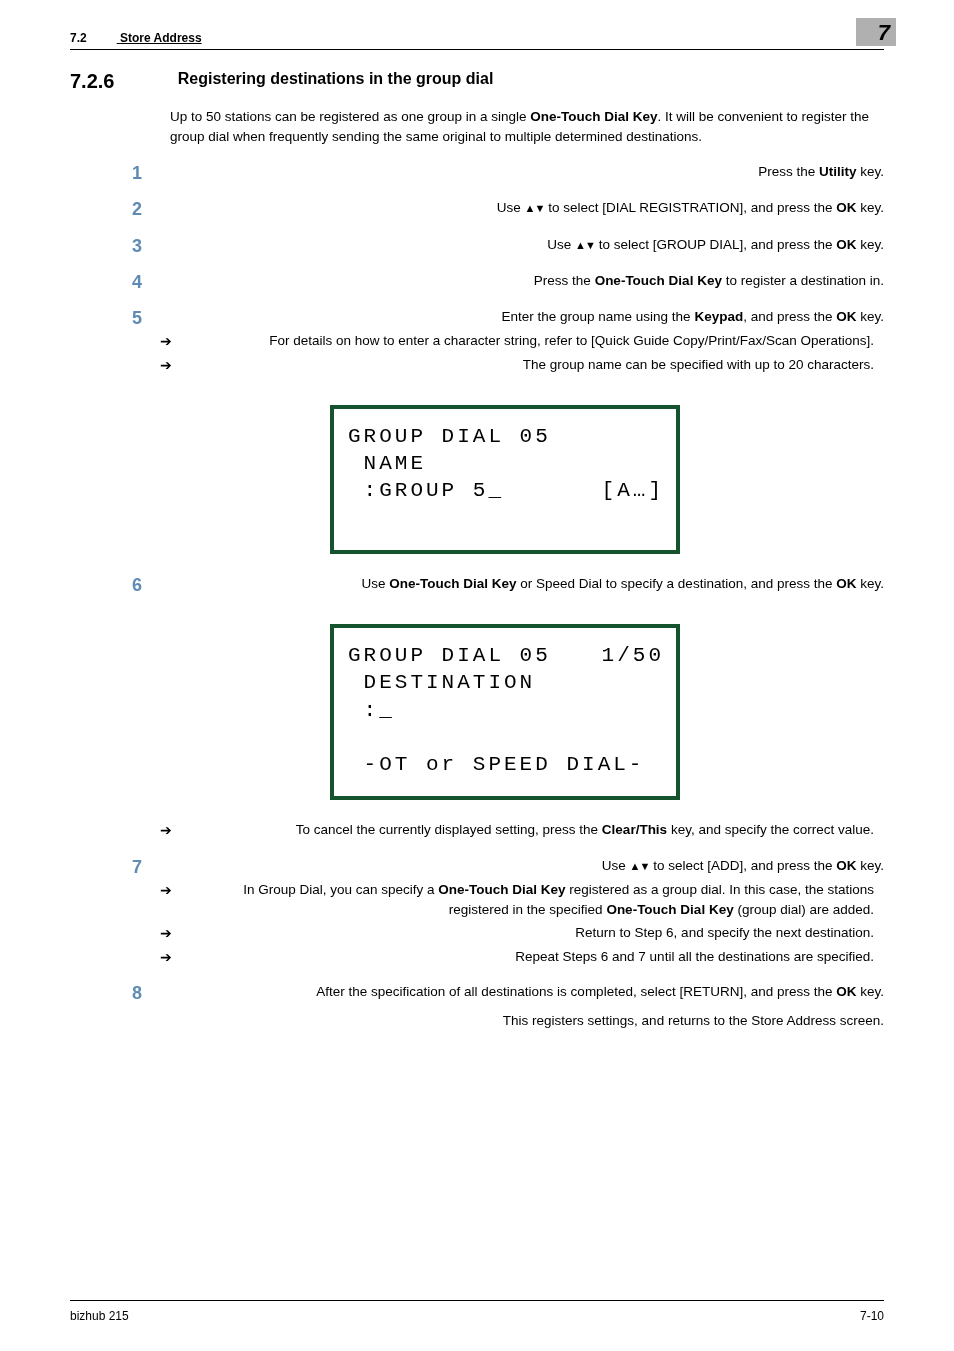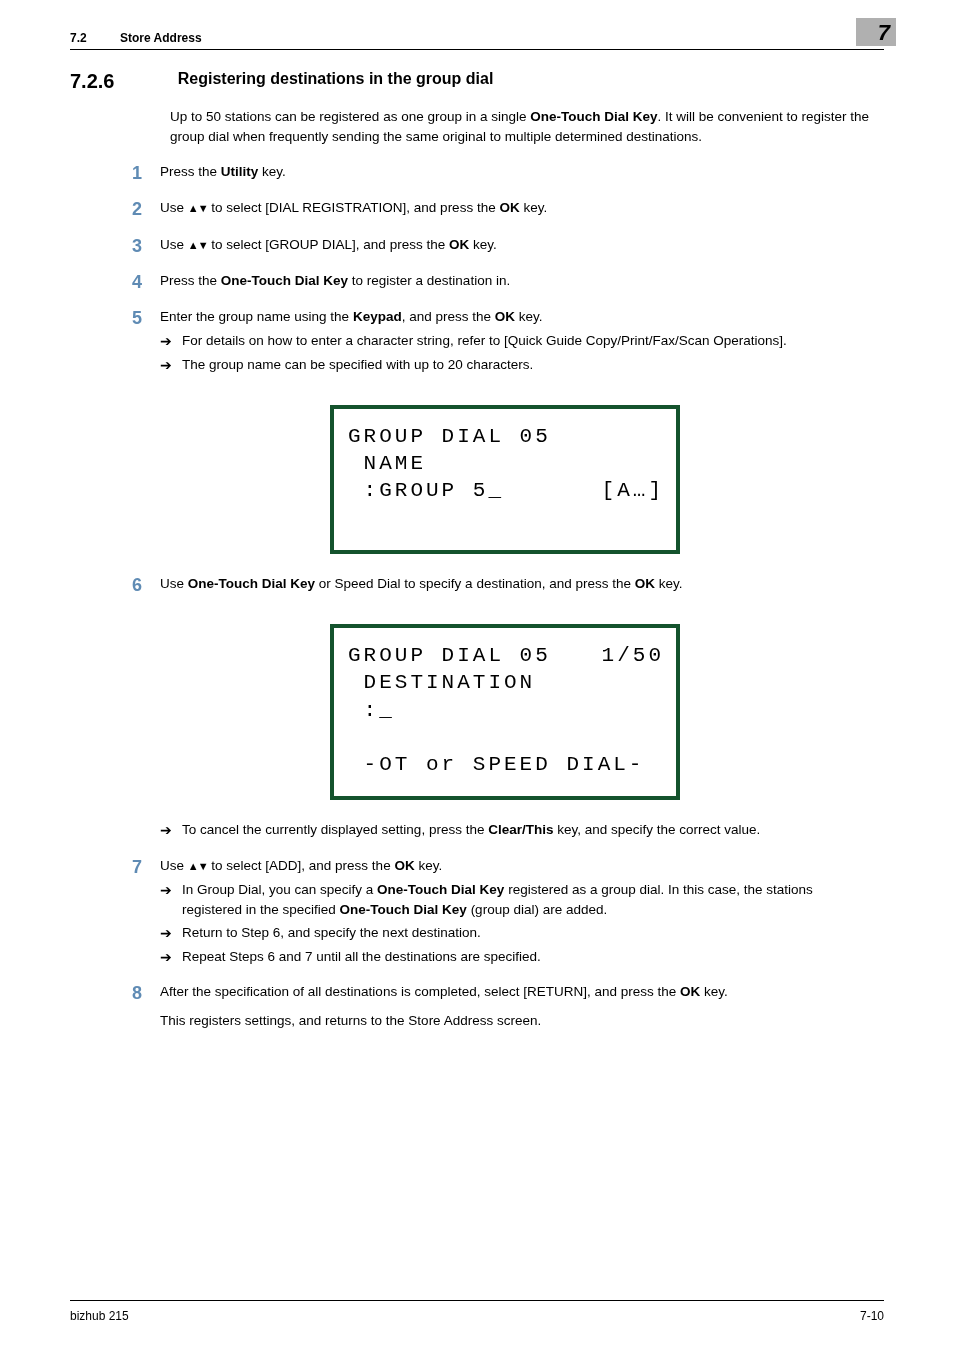--- a/index.html
+++ b/index.html
@@ -19,20 +19,21 @@
   }
   .header-line {
     border-bottom: 1px solid #000;
     padding-bottom: 4px;
     margin-bottom: 20px;
     position: relative;
   }
   .header-left {
     font-size: 12px;
     font-weight: bold;
+    text-decoration: underline;
   }
   .header-num {
     display: inline-block;
     margin-right: 30px;
     font-size: 12px;
   }
   .tab {
     position: absolute;
     right: -12px;
     top: -12px;
@@ -76,20 +77,21 @@
     left: 0;
     top: -2px;
     font-size: 18px;
     font-weight: bold;
     color: #5f8bb4;
   }
   .step-body {
     margin-left: 28px;
     margin-top: 2px;
     padding-bottom: 6px;
+    text-align: right;
   }
   .step-body p {
     margin-bottom: 4px;
   }
   .sub {
     margin-left: 22px;
     position: relative;
     padding-right: 10px;
     margin-bottom: 2px;
     line-height: 1.45;

